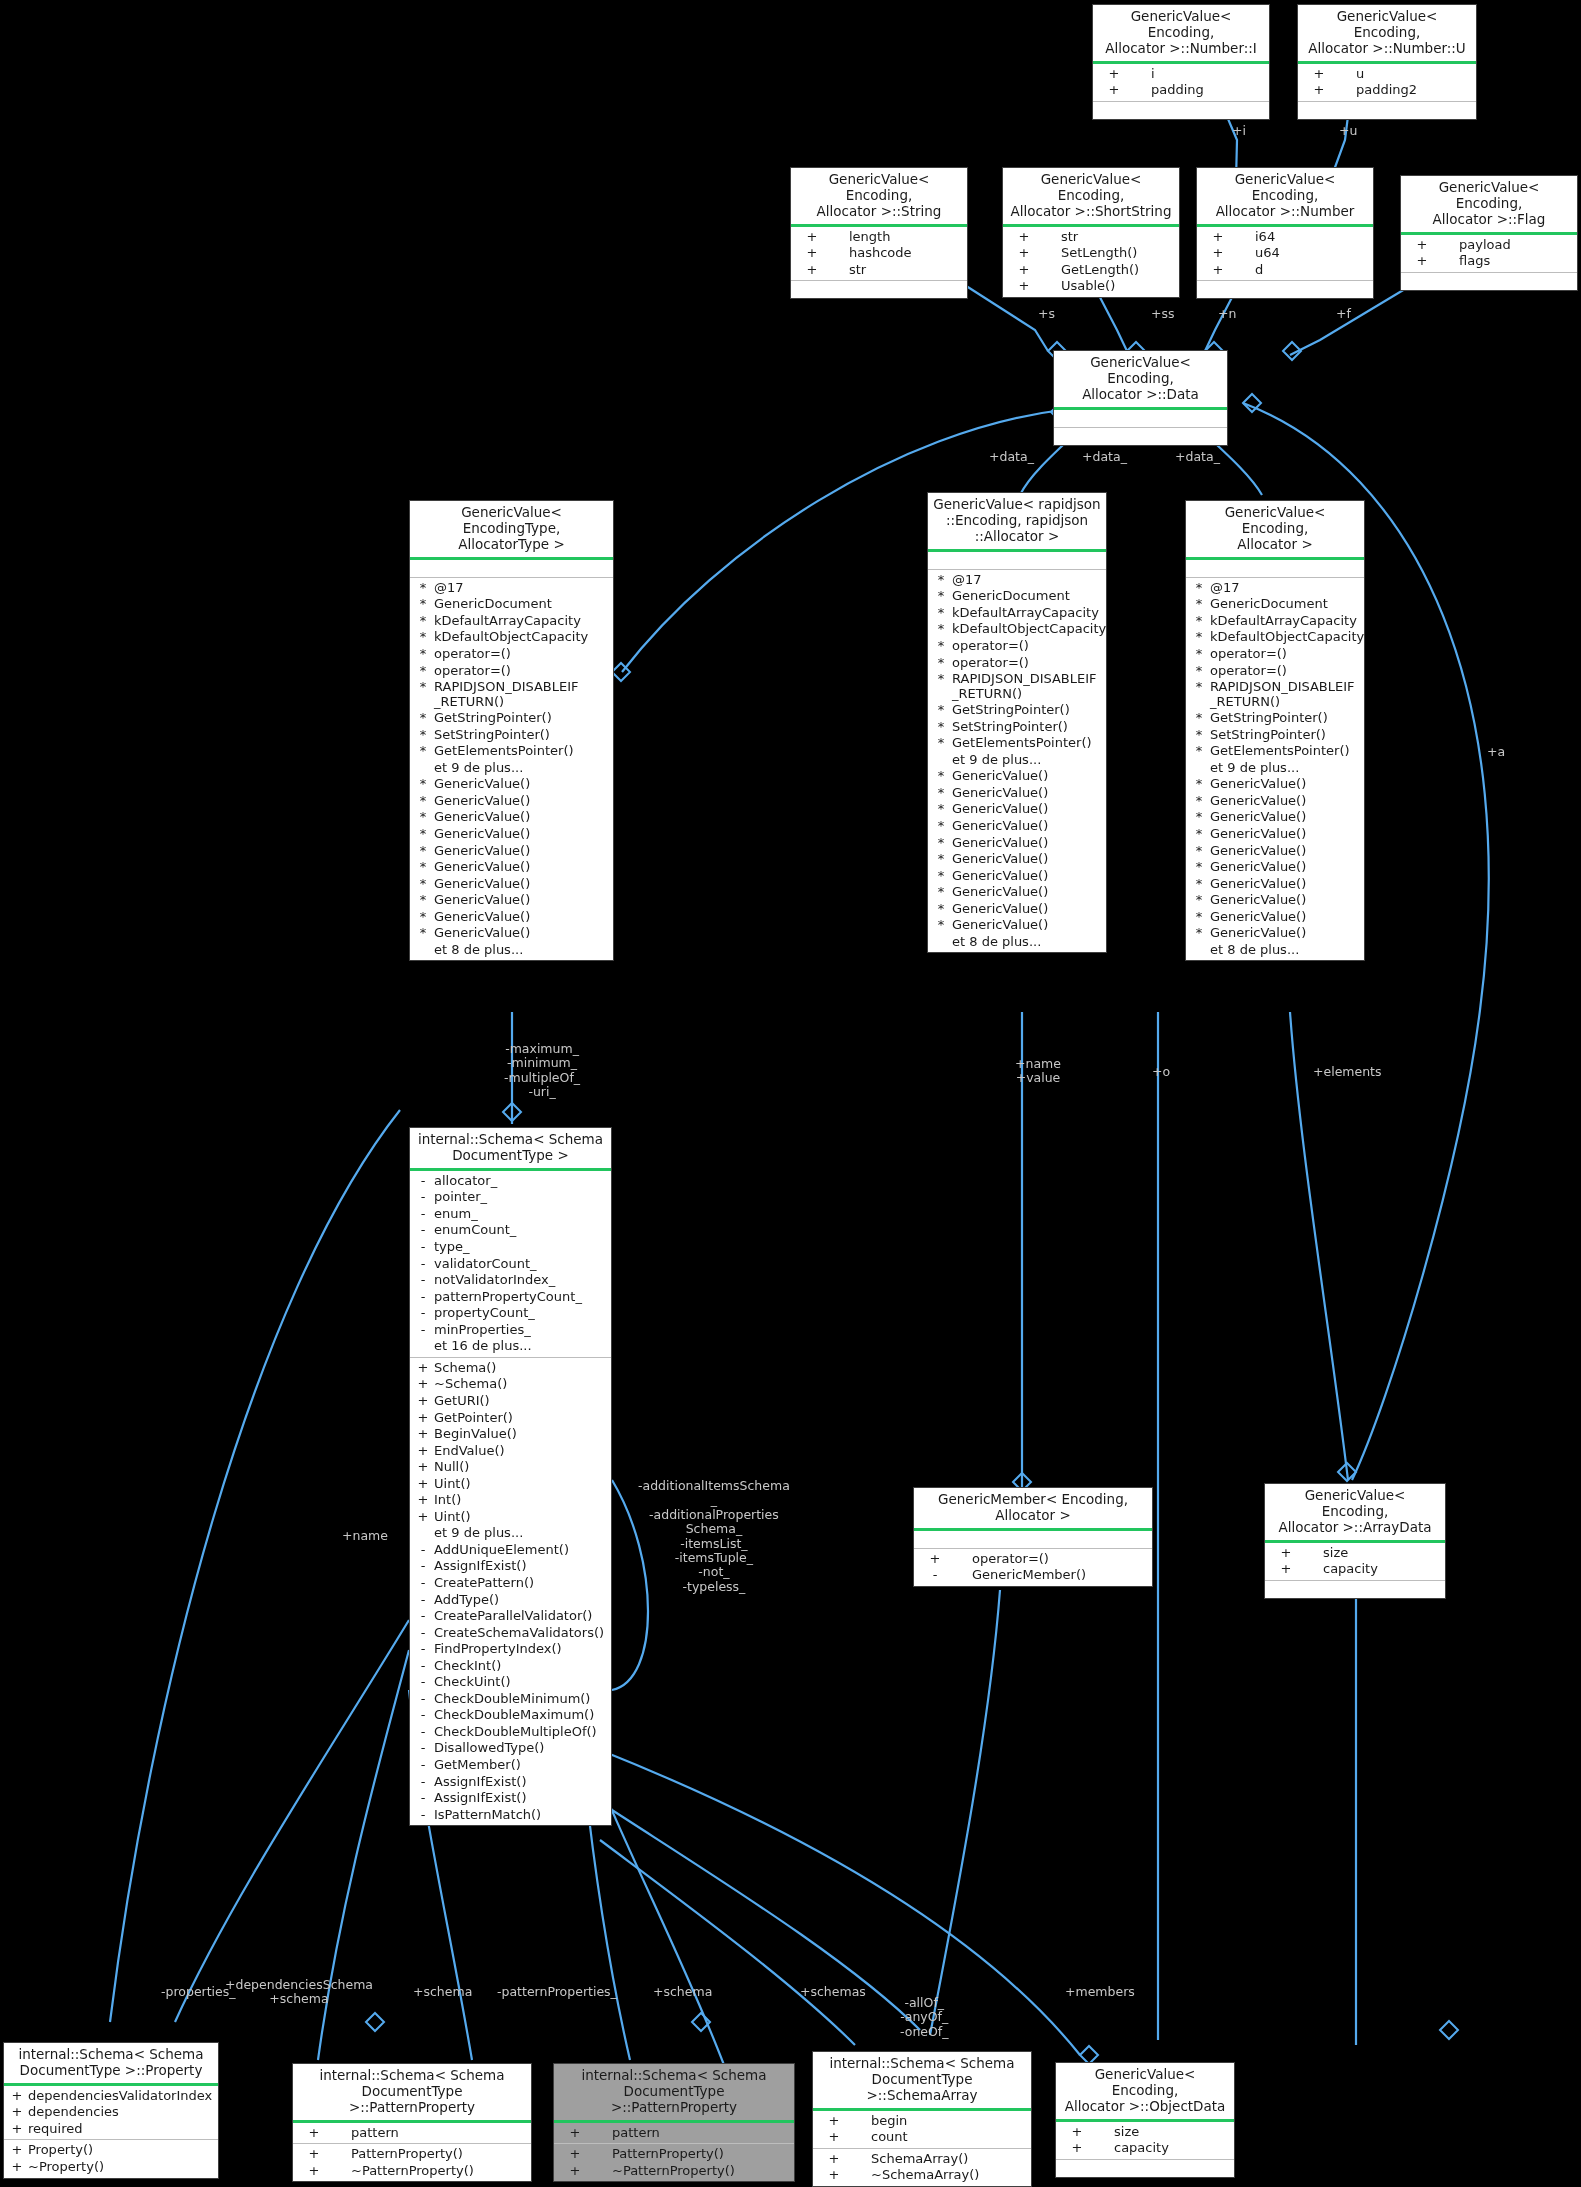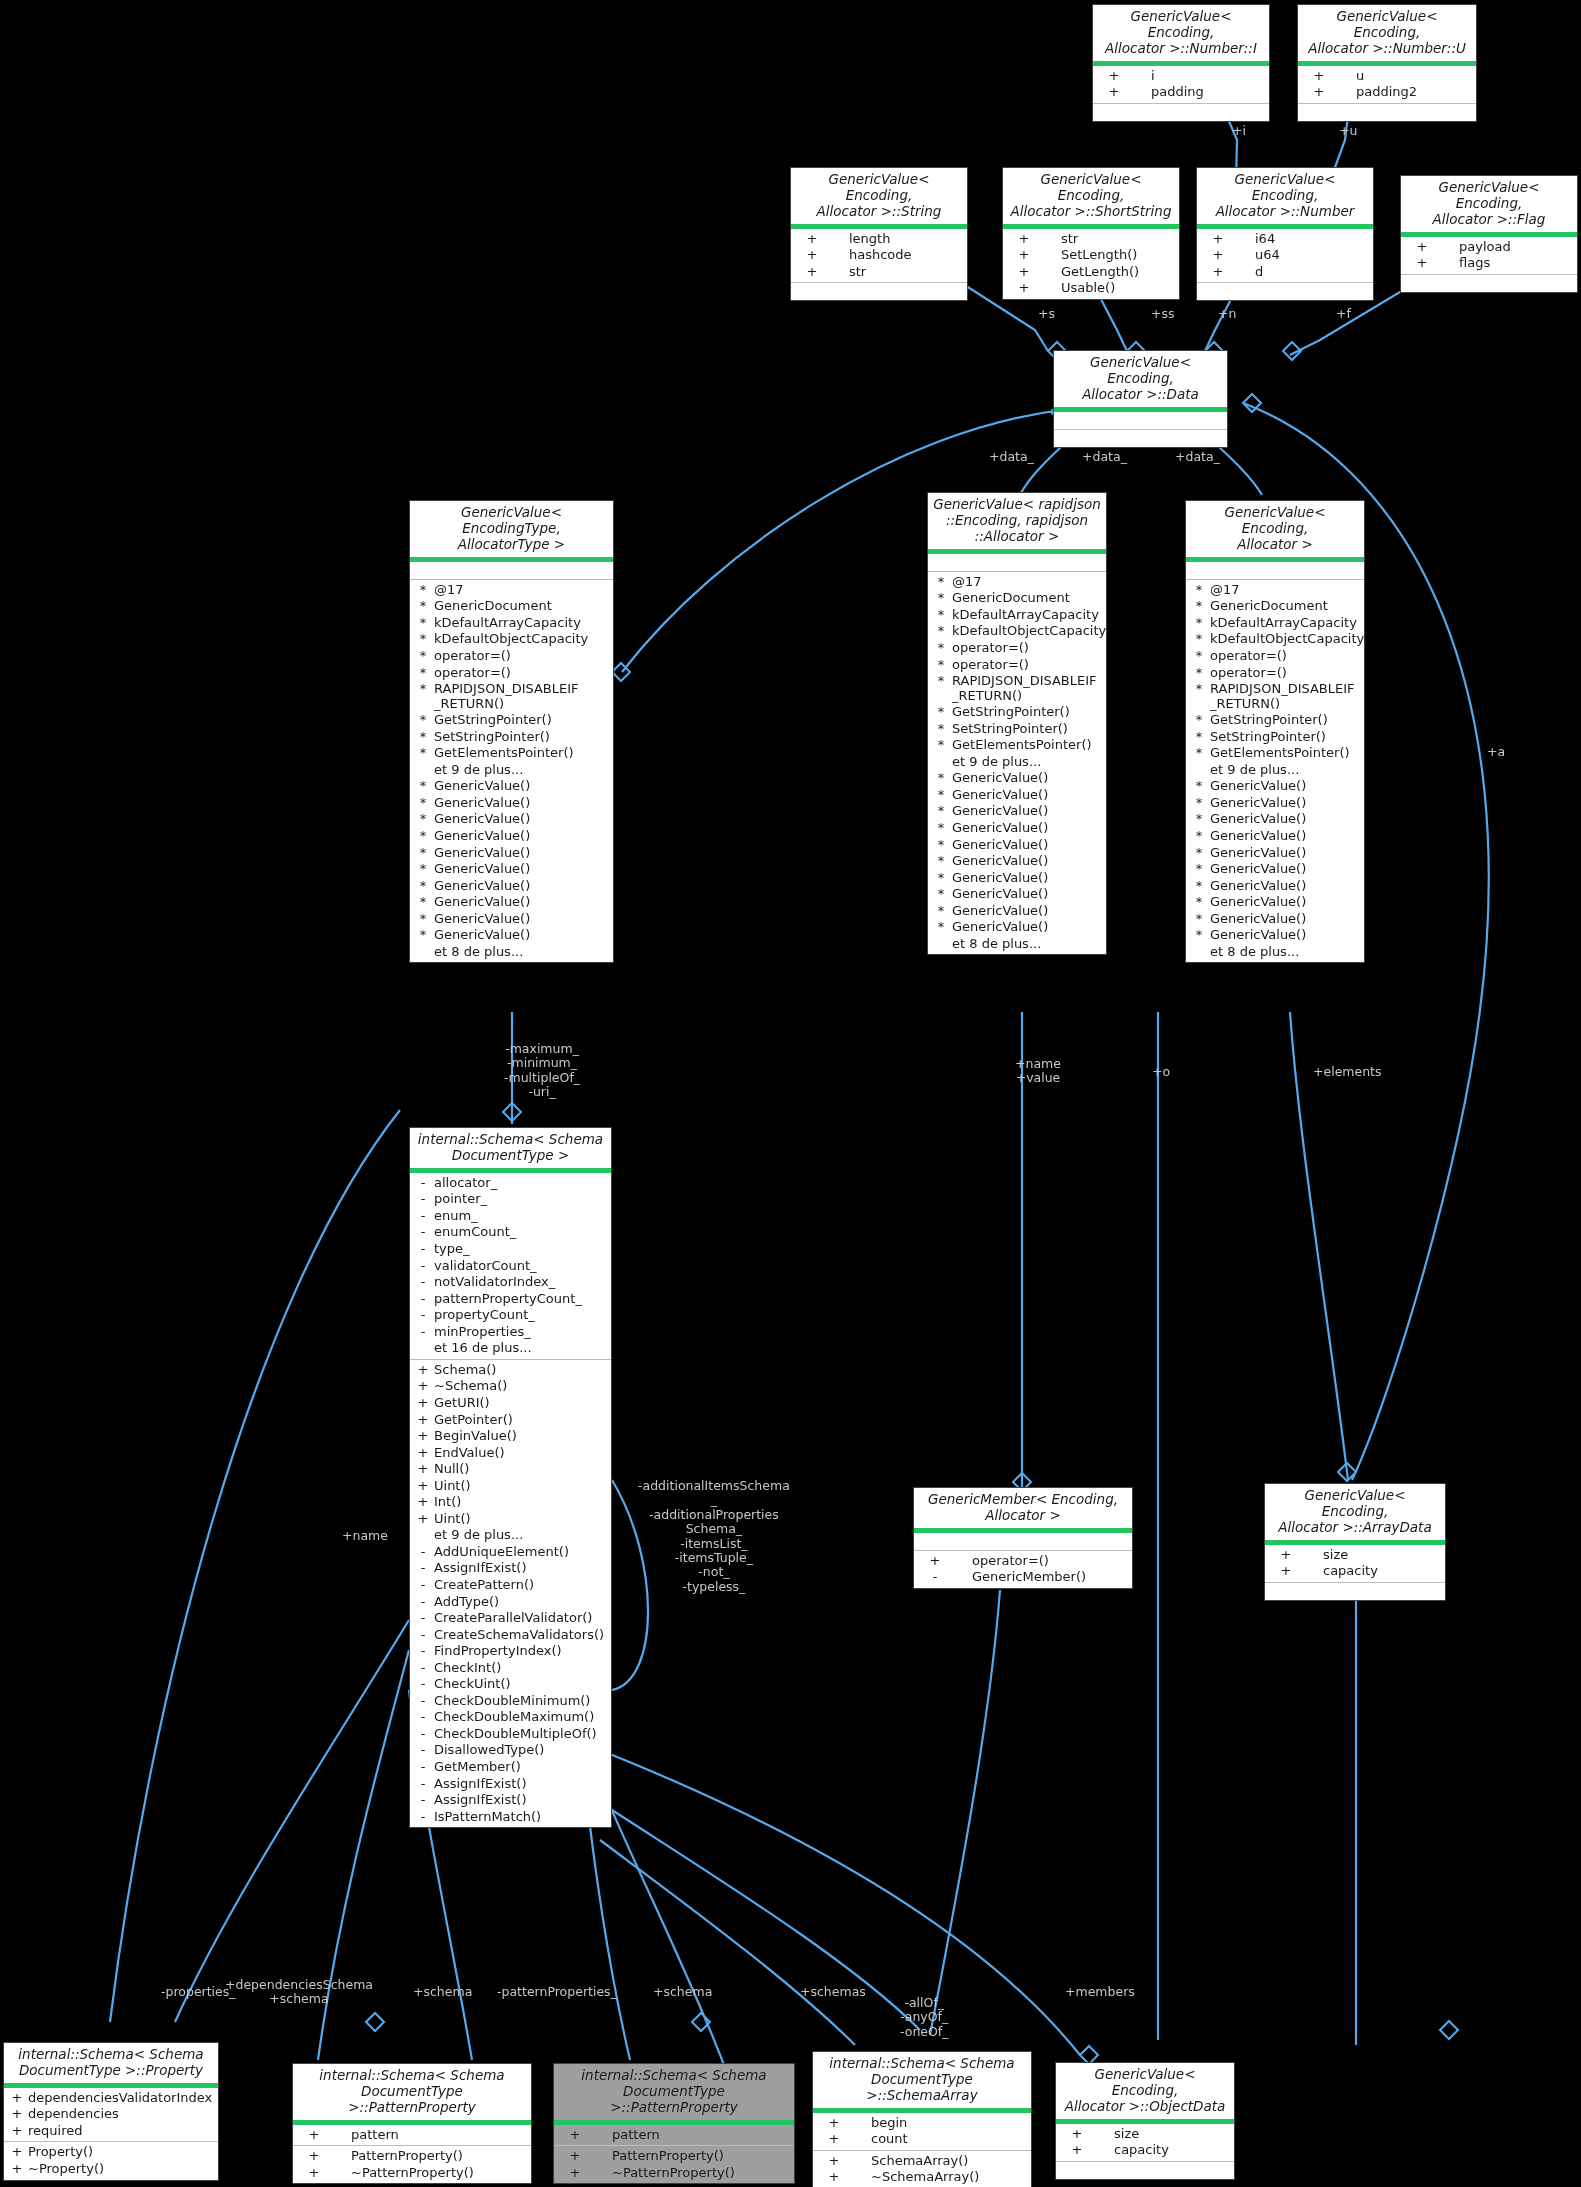--- a/index.html
+++ b/index.html
@@ -31,23 +31,22 @@
     z-index: 5;
   }
   .uml-box.highlight {
     background: #9f9f9f;
   }
   .box-title {
     text-align: center;
     font-size: 13.5px;
     line-height: 1.18;
     padding: 4px 5px 4px 5px;
-    border-bottom: 5px solid #22c55e;
+    border-bottom: 3px solid #22c55e;
     white-space: pre-line;
-    font-style: italic;
   }
   .compartment {
     border-bottom: 1px solid #bdbdbd;
     padding: 2px 0 2px 0;
   }
   .compartment:last-child {
     border-bottom: none;
   }
   .compartment.empty {
     height: 13px;
@@ -366,21 +365,21 @@
         <div class="row"><span class="vis">-</span><span class="nm">CheckDoubleMaximum()</span></div>
         <div class="row"><span class="vis">-</span><span class="nm">CheckDoubleMultipleOf()</span></div>
         <div class="row"><span class="vis">-</span><span class="nm">DisallowedType()</span></div>
         <div class="row"><span class="vis">-</span><span class="nm">GetMember()</span></div>
         <div class="row"><span class="vis">-</span><span class="nm">AssignIfExist()</span></div>
         <div class="row"><span class="vis">-</span><span class="nm">AssignIfExist()</span></div>
         <div class="row"><span class="vis">-</span><span class="nm">IsPatternMatch()</span></div>
       </div>
   </div>
 
-  <div class="uml-box" style="left:913px; top:1487px; width:220px;">
+  <div class="uml-box" style="left:913px; top:1487px; width:240px;">
     <div class="box-title">GenericMember&lt; Encoding,
 Allocator &gt;</div>
     <div class="compartment empty"></div>
     <div class="compartment">
         <div class="row centered"><span class="vis">+</span><span class="nm">operator=()</span></div>
         <div class="row centered"><span class="vis">-</span><span class="nm">GenericMember()</span></div>
       </div>
   </div>
 
   <div class="uml-box" style="left:1264px; top:1483px; width:182px;">

